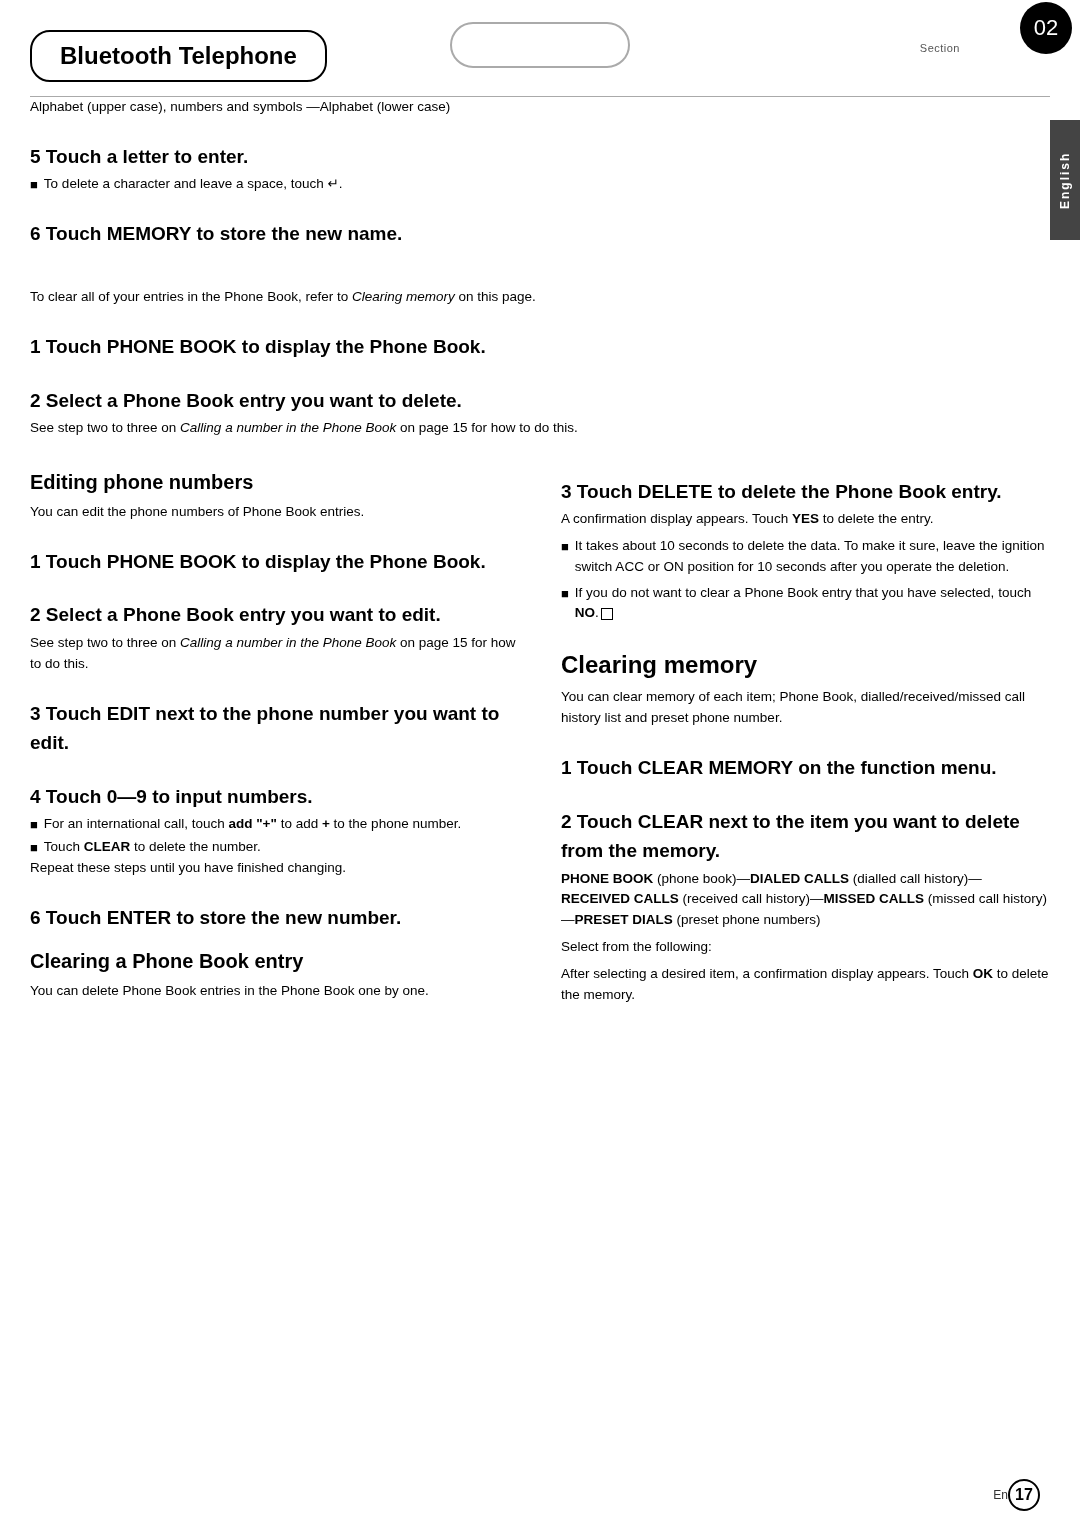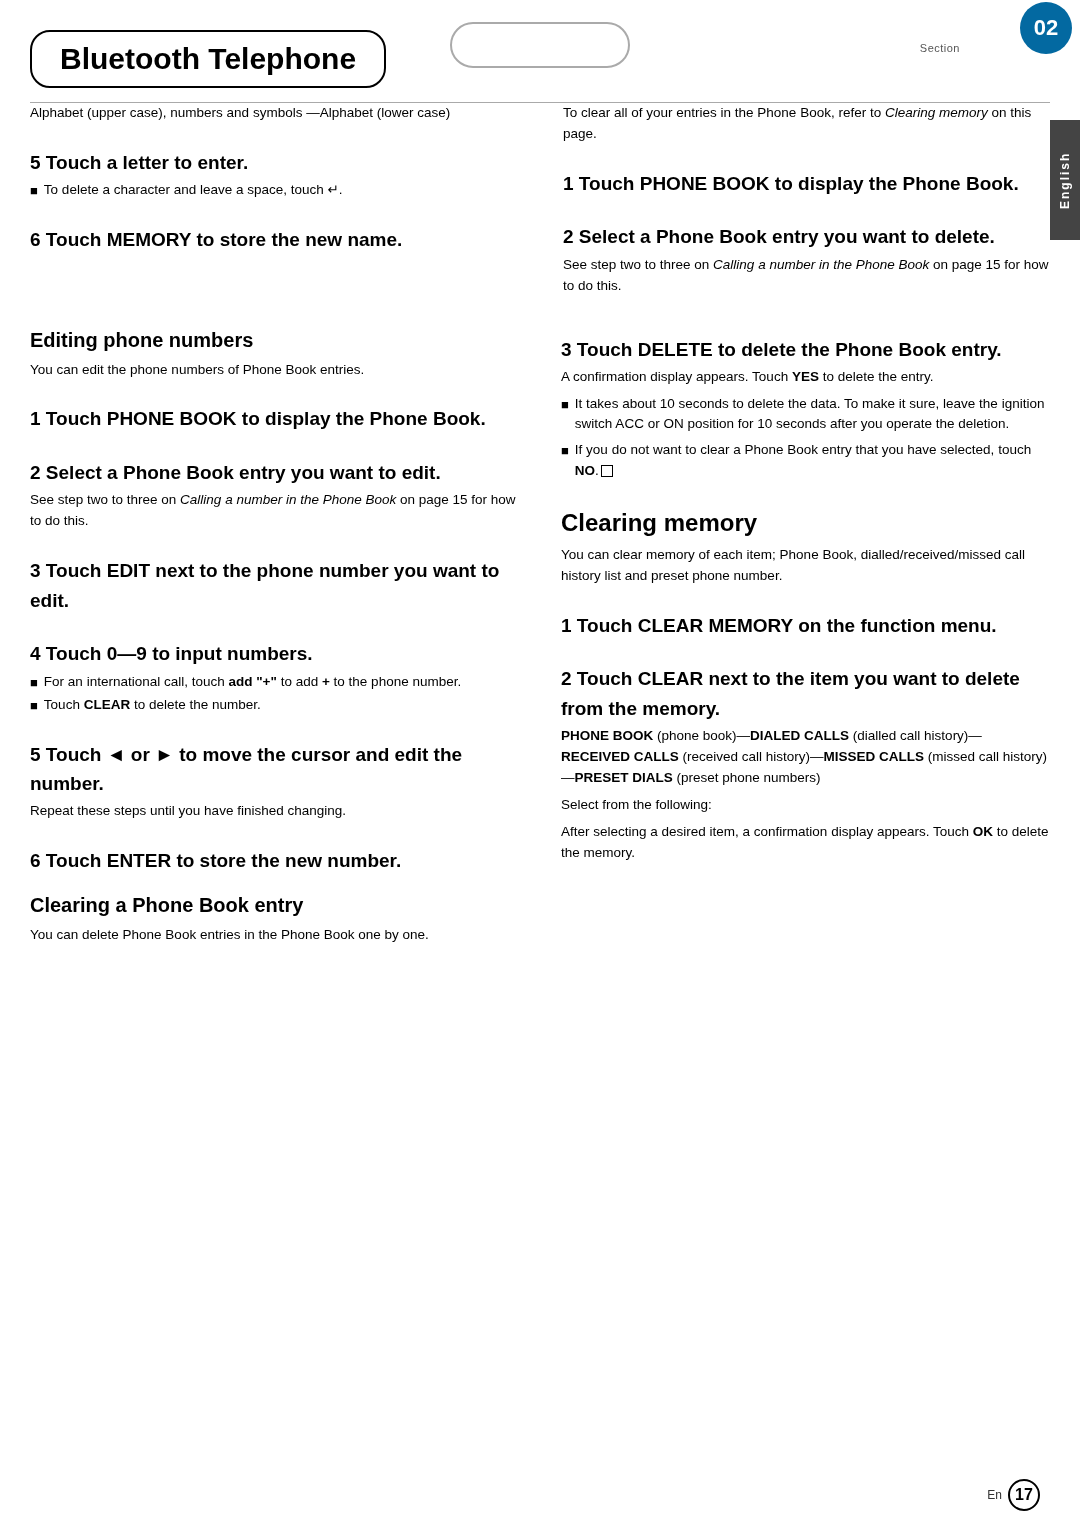--- a/index.html
+++ b/index.html
@@ -33,21 +33,21 @@
     }
 
     .title-box {
       border: 2px solid #000;
       border-radius: 20px;
       padding: 10px 28px;
       display: inline-block;
     }
 
     .title-box h1 {
-      font-size: 30px;
+      font-size: 24px;
       font-weight: bold;
       white-space: nowrap;
     }
 
     .section-badge-area {
       display: flex;
       align-items: flex-end;
       position: absolute;
       right: 0;
       top: 0;
@@ -56,24 +56,24 @@
     .section-label {
       font-size: 11px;
       color: #555;
       text-align: right;
       padding-right: 60px;
       padding-top: 8px;
       letter-spacing: 0.5px;
     }
 
     .section-badge {
-      background: #0369a1;
+      background: #000000;
       color: #fff;
       font-size: 22px;
-      font-weight: bold;
+      font-weight: normal;
       width: 52px;
       height: 52px;
       border-radius: 50%;
       display: flex;
       align-items: center;
       justify-content: center;
       margin-right: 8px;
       margin-top: 2px;
     }
 
@@ -101,23 +101,24 @@
     
     .header-divider {
       border: none;
       border-top: 1px solid #aaa;
       margin: 14px 30px 0 30px;
     }
 
     
     .intro-top {
       display: flex;
-      gap: 46px;
+      gap: 36px;
       padding: 0 30px;
       margin-top: 0;
+      flex-direction: column;
     }
 
     .intro-left, .intro-right {
       flex: 1;
     }
 
     p {
       font-size: 13.5px;
       line-height: 1.55;
       margin-bottom: 6px;
@@ -163,21 +164,21 @@
       font-weight: bold;
     }
 
     
     .page-footer {
       position: absolute;
       bottom: 18px;
       right: 40px;
       display: flex;
       align-items: center;
-      gap: 6px;
+      gap: 0;
       font-size: 12px;
     }
 
     .footer-en {
       font-size: 12px;
       color: #333;
     }
 
     .page-number-circle {
       border: 2px solid #000;
@@ -294,21 +295,20 @@
         <p class="step-heading"><strong>4</strong>   Touch 0—9 to input numbers.</p>
         <div class="bullet-item">
           <span class="bullet-symbol">■</span>
           <span class="bullet-text">For an international call, touch <strong>add "+"</strong> to add <strong>+</strong> to the phone number.</span>
         </div>
         <div class="bullet-item">
           <span class="bullet-symbol">■</span>
           <span class="bullet-text">Touch <strong>CLEAR</strong> to delete the number.</span>
         </div>
 
-        <p class="step-heading"><strong>5</strong>   Touch ◄ or ► to move the cursor and edit the number.</p>
         <p>Repeat these steps until you have finished changing.</p>
 
         <p class="step-heading">6   Touch ENTER to store the new number.</p>
 
         <h2 class="section-heading">Clearing a Phone Book entry</h2>
         <p>You can delete Phone Book entries in the Phone Book one by one.</p>
 
       </div>
 
       <div class="col">

